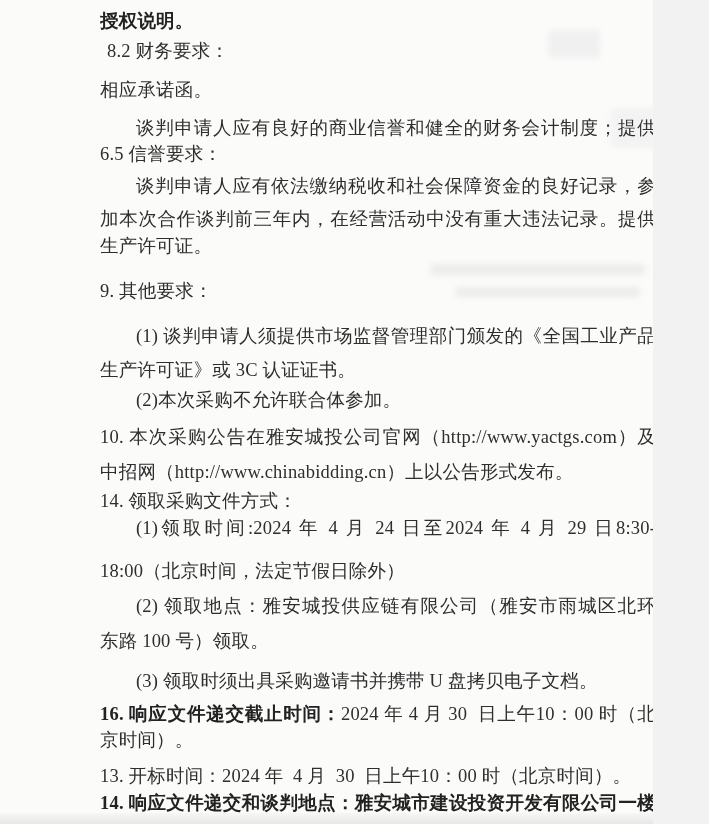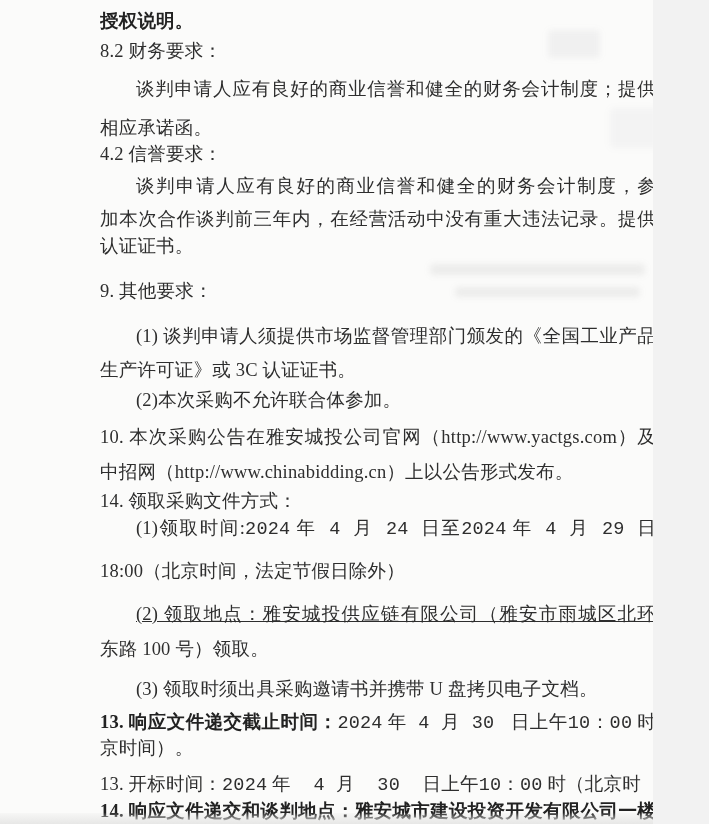--- a/index.html
+++ b/index.html
@@ -29,21 +29,20 @@
     text-align: left;
     white-space: normal;
   }
   .line.indent { padding-left: 36px; }
   .line.fill { text-align: justify; text-align-last: justify; }
   .line.bold { font-weight: bold; color: #222; }
   .line span { white-space: pre-wrap; }
   .line span.u {
     border-bottom: 1.5px solid #3c3c3c;
     padding-bottom: 4px;
-    font-family: Liberation Mono, monospace;
   }
   .line span.b { font-weight: bold; color: #222; }
 
   
   .artifact {
     position: absolute;
     background: rgba(105,105,110,0.10);
     filter: blur(3px);
     border-radius: 4px;
     pointer-events: none;
@@ -60,40 +59,40 @@
     width: 709px; height: 11px;
     background: linear-gradient(to bottom, rgba(180,180,180,0.06), #e7e7e6);
   }
 </style>
 </head>
 <body>
 
 <div class="page">
   <div class="doc">
       <div class="line bold" style="margin-top: 8px;"><span class="">授权说明。</span></div>
-      <div class="line" style="margin-top: 4px;"><span class="">8.2 财务要求：</span></div>
+      <div class="line" style="margin-top: 4px; margin-left: 7px;"><span class="">8.2 财务要求：</span></div>
+      <div class="line" style="margin-top: 13px;"><span class="">相应承诺函。</span></div>
       <div class="line indent fill" style="margin-top: 12px;"><span class="">谈判申请人应有良好的商业信誉和健全的财务会计制度；提供</span></div>
-      <div class="line" style="margin-top: 13px;"><span class="">相应承诺函。</span></div>
-      <div class="line" style="margin-top: 0px;"><span class="">4.2 信誉要求：</span></div>
-      <div class="line indent fill" style="margin-top: 6px;"><span class="">谈判申请人应有良好的商业信誉和健全的财务会计制度，参</span></div>
+      <div class="line" style="margin-top: 0px;"><span class="">6.5 信誉要求：</span></div>
+      <div class="line indent fill" style="margin-top: 6px;"><span class="">谈判申请人应有依法缴纳税收和社会保障资金的良好记录，参</span></div>
       <div class="line fill" style="margin-top: 7px;"><span class="">加本次合作谈判前三年内，在经营活动中没有重大违法记录。提供相</span></div>
-      <div class="line" style="margin-top: 1px;"><span class="">认证证书。</span></div>
+      <div class="line" style="margin-top: 1px;"><span class="">生产许可证。</span></div>
       <div class="line" style="margin-top: 19px;"><span class="">9. 其他要求：</span></div>
       <div class="line indent fill" style="margin-top: 19px;"><span class="">(1) 谈判申请人须提供市场监督管理部门颁发的《全国工业产品</span></div>
       <div class="line" style="margin-top: 8px;"><span class="">生产许可证》或 3C 认证证书。</span></div>
       <div class="line indent" style="margin-top: 4px;"><span class="">(2)本次采购不允许联合体参加。</span></div>
       <div class="line fill" style="margin-top: 11px;"><span class="">10. 本次采购公告在雅安城投公司官网（http://www.yactgs.com）及</span></div>
       <div class="line" style="margin-top: 9px;"><span class="">中招网（http://www.chinabidding.cn）上以公告形式发布。</span></div>
       <div class="line" style="margin-top: 3px;"><span class="">14. 领取采购文件方式：</span></div>
       <div class="line indent fill" style="margin-top: 1px;"><span class="">(1)领取时间:</span><span class="u">2024</span><span class=""> 年</span><span class="u"> 4 </span><span class="">月</span><span class="u"> 24 </span><span class="">日至</span><span class="u">2024</span><span class=""> 年</span><span class="u"> 4 </span><span class="">月</span><span class="u"> 29 </span><span class="">日8:30-</span></div>
       <div class="line" style="margin-top: 17px;"><span class="">18:00（北京时间，法定节假日除外）</span></div>
-      <div class="line indent fill" style="margin-top: 17px; text-decoration: underline;"><span class="">(2) 领取地点：雅安城投供应链有限公司（雅安市雨城区北环</span></div>
+      <div class="line indent fill" style="margin-top: 9px;"><span class="">(2) 领取地点：雅安城投供应链有限公司（雅安市雨城区北环</span></div>
       <div class="line" style="margin-top: 9px;"><span class="">东路 100 号）领取。</span></div>
       <div class="line indent" style="margin-top: 14px;"><span class="">(3) 领取时须出具采购邀请书并携带 U 盘拷贝电子文档。</span></div>
-      <div class="line fill" style="margin-top: 7px;"><span class=" b">13. 响应文件递交截止时间：</span><span class="u">2024</span><span class=""> 年</span><span class="u"> 4 </span><span class="">月</span><span class="u"> 30 </span><span class=""> 日上午</span><span class="u">10：00</span><span class=""> 时（北</span></div>
+      <div class="line fill" style="margin-top: 7px;"><span class=" b">16. 响应文件递交截止时间：</span><span class="u">2024</span><span class=""> 年</span><span class="u"> 4 </span><span class="">月</span><span class="u"> 30 </span><span class=""> 日上午</span><span class="u">10：00</span><span class=""> 时（北</span></div>
       <div class="line" style="margin-top: 0px;"><span class="">京时间）。</span></div>
       <div class="line" style="margin-top: 10px;"><span class="">13. 开标时间：</span><span class="u">2024</span><span class=""> 年</span><span class="u">  4 </span><span class="">月</span><span class="u">  30  </span><span class="">日上午</span><span class="u">10：00</span><span class=""> 时（北京时间）。</span></div>
       <div class="line fill bold" style="margin-top: 1px;"><span class="">14. 响应文件递交和谈判地点：雅安城市建设投资开发有限公司一楼</span></div>
       <div class="line bold" style="margin-top: 16px;"><span class="">开标室（地址：雅安市雨城区和兴街 1 号）。</span></div>
     </div>
   <div class="artifact a1"></div>
   <div class="artifact a2"></div>
   <div class="artifact a3"></div>
   <div class="artifact a4"></div>
   <div class="scan-edge"></div>

